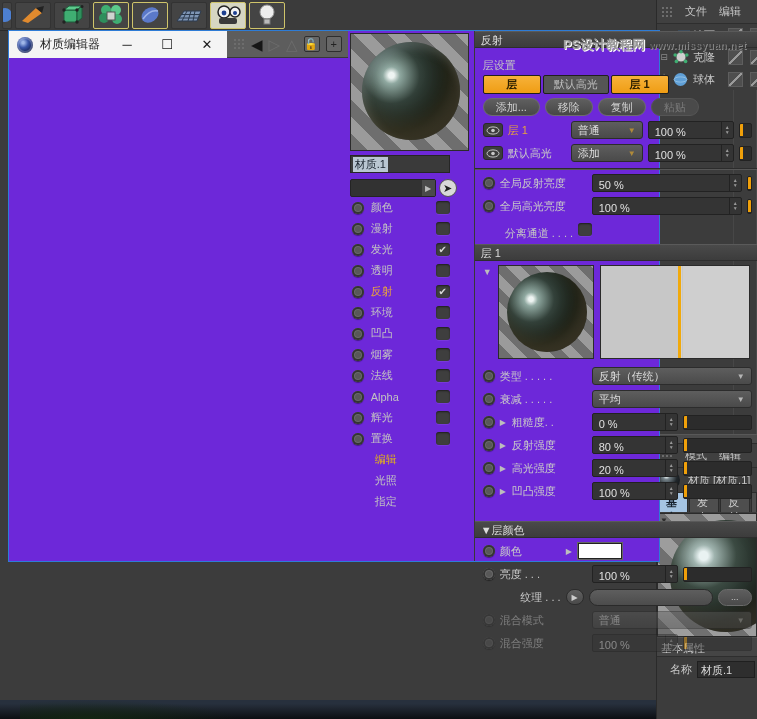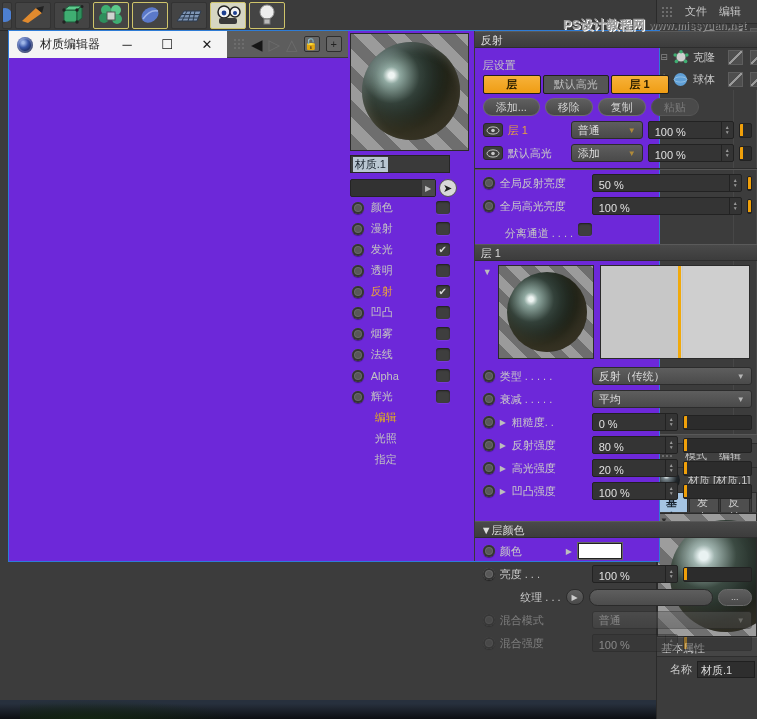--- a/index.html
+++ b/index.html
@@ -14,21 +14,21 @@
                background:#444; border:1px solid #333; border-radius:2px; }
   .tool-cell.flyout { border:1px solid #cfc46a; }
   .tool-cell.lit { background:#d6d6c2; }
   .half { width:10px; overflow:hidden; }
   #viewport-sliver { position:absolute; left:0; top:700px; width:660px; height:19px;
       background:linear-gradient(to top,#0c0e12,#27303d 80%); }
   #viewport-sliver::before { content:""; position:absolute; left:20px; top:0; width:220px; height:19px;
       background:radial-gradient(ellipse at 30% 100%, rgba(20,40,18,.9), transparent 70%); }
 
   
-  #watermark { position:absolute; top:16px; left:563px; width:194px; white-space:nowrap; z-index:60;
+  #watermark { position:absolute; top:36px; left:563px; width:194px; white-space:nowrap; z-index:60;
                font-weight:bold; font-size:13px; pointer-events:none; }
   #watermark .wm-l { color:#9a9a9a; text-shadow:1px 1px 0 #fff; }
   #watermark .wm-r { color:#3e3e3e; font-size:10px; letter-spacing:.5px; text-shadow:1px 1px 0 #8a8a8a; }
 
   
   #right-col { position:absolute; left:656px; top:0; width:101px; height:719px; background:#3c3c3c;
                border-left:1px solid #2a2a2a; }
   .menubar { height:24px; display:flex; align-items:center; gap:12px; padding:0 4px; color:#c4c4c4;
              border-bottom:1px solid #2e2e2e; background:#404040; }
   .grip { width:12px; height:12px; background:radial-gradient(#6d6d6d 30%, transparent 32%);
@@ -384,20 +384,25 @@
             <span class="chan-label">透明</span>
             <span class="chk"></span>
           </div>
         <div class="chan-row active">
             <span class="radio"></span>
             <span class="chan-label">反射</span>
             <span class="chk">✔</span>
           </div>
         <div class="chan-row">
             <span class="radio"></span>
+            <span class="chan-label">环境</span>
+            <span class="chk"></span>
+          </div>
+        <div class="chan-row">
+            <span class="radio"></span>
             <span class="chan-label">凹凸</span>
             <span class="chk"></span>
           </div>
         <div class="chan-row">
             <span class="radio"></span>
             <span class="chan-label">烟雾</span>
             <span class="chk"></span>
           </div>
         <div class="chan-row">
             <span class="radio"></span>
@@ -405,20 +410,25 @@
             <span class="chk"></span>
           </div>
         <div class="chan-row">
             <span class="radio"></span>
             <span class="chan-label">Alpha</span>
             <span class="chk"></span>
           </div>
         <div class="chan-row">
             <span class="radio"></span>
             <span class="chan-label">辉光</span>
+            <span class="chk"></span>
+          </div>
+        <div class="chan-row">
+            <span class="radio"></span>
+            <span class="chan-label">置换</span>
             <span class="chk"></span>
           </div>
         <div class="link-row on">编辑</div>
         <div class="link-row">光照</div>
         <div class="link-row">指定</div>
       </div>
 
       <div id="right-pane">
         <div class="sec-head">反射</div>
         <div class="r-row">

